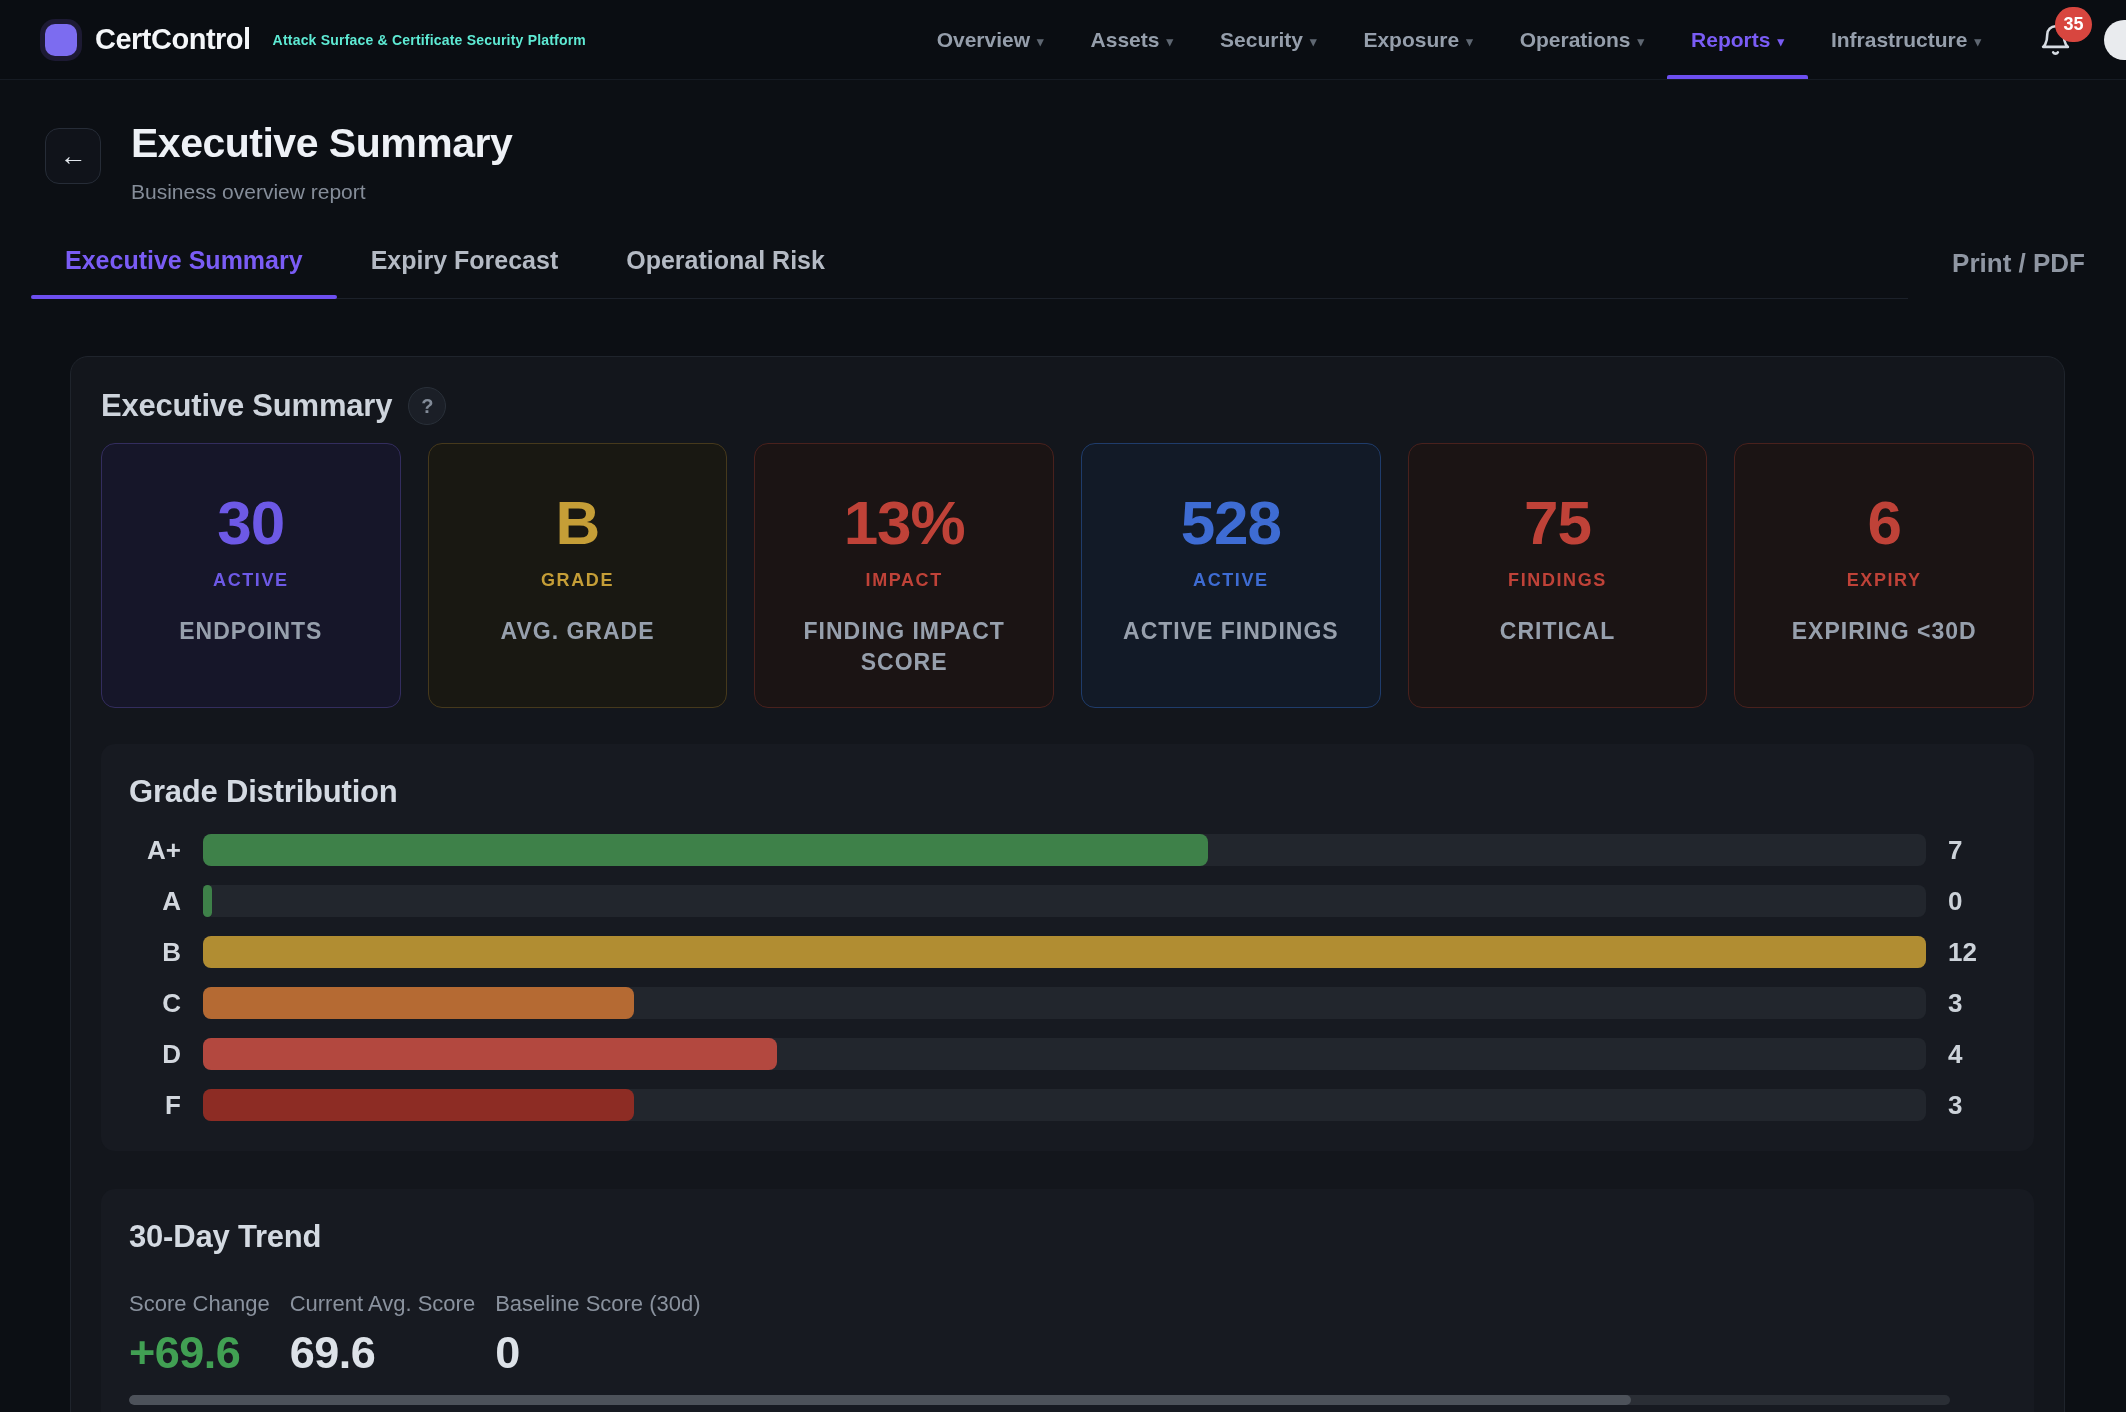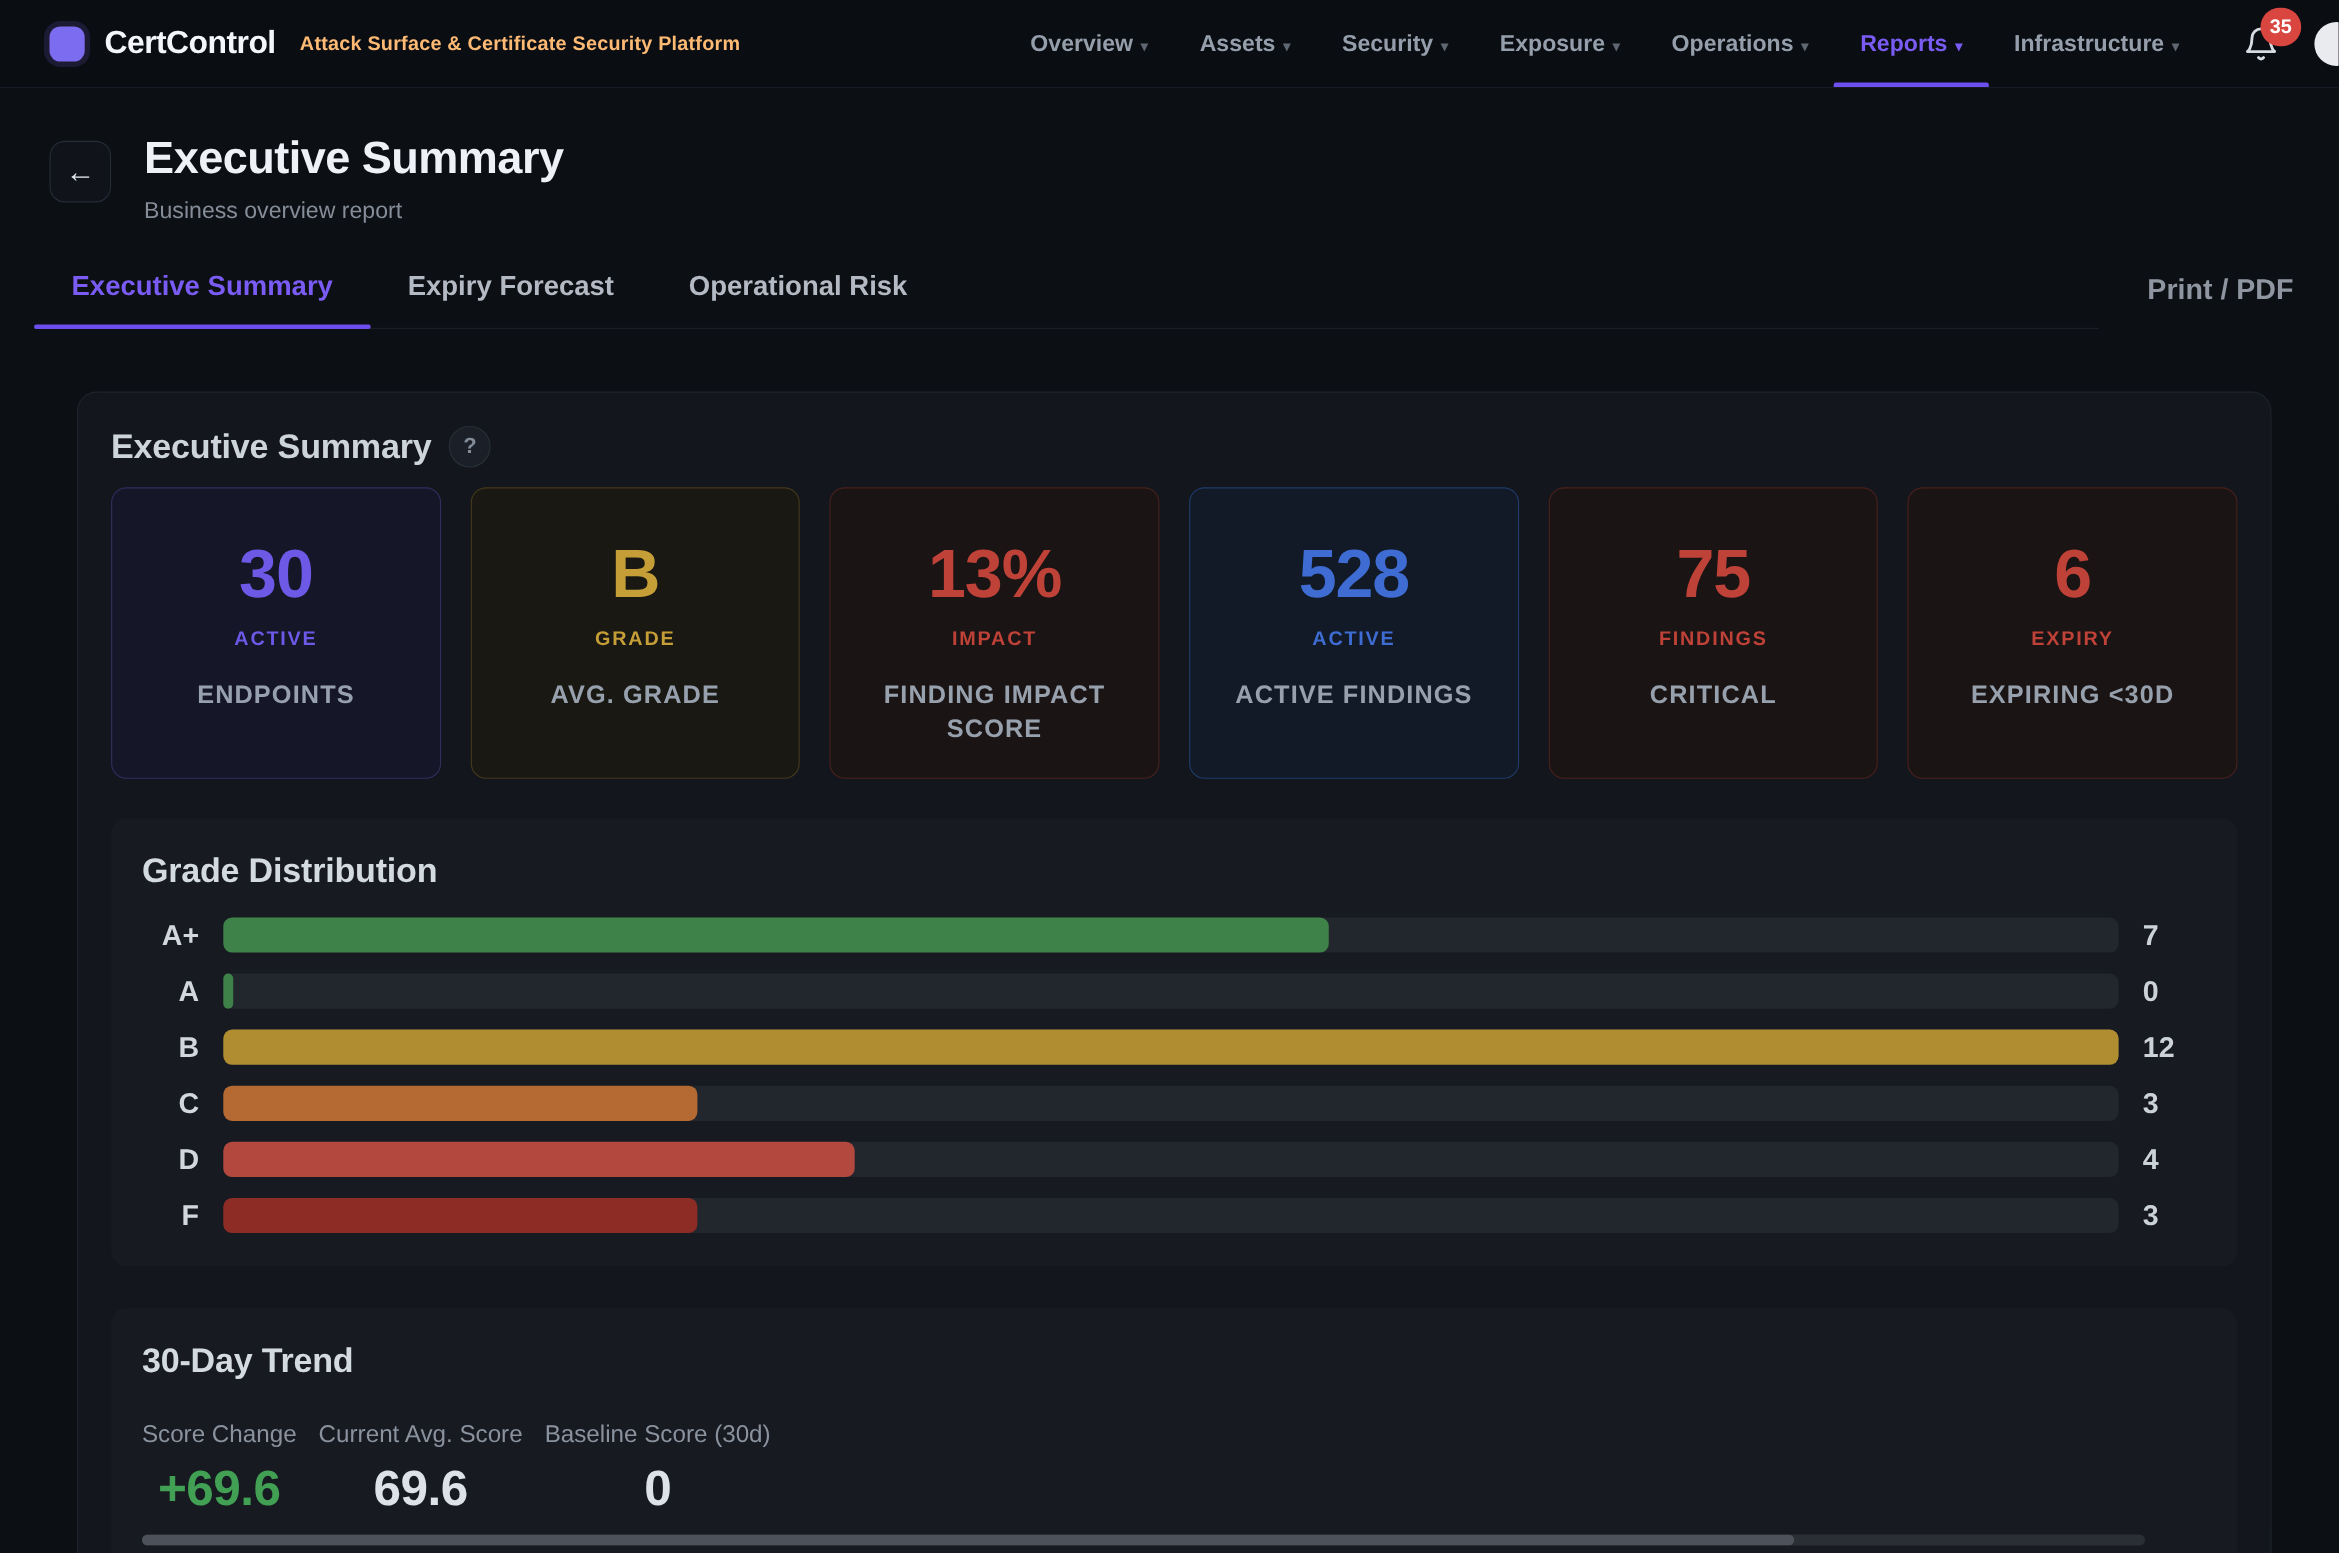--- a/index.html
+++ b/index.html
@@ -20,21 +20,21 @@
     padding:0 44px 0 45px;
     position:relative;
   }
   .brand { display:flex; align-items:center; gap:18px; }
   .brand-logo {
     width:32px; height:32px; border-radius:10px;
     background:#7c6cf0;
     box-shadow:0 0 0 5px #1d1a33;
   }
   .brand-name { font-size:29px; font-weight:800; color:#f4f6f9; letter-spacing:-0.5px; }
-  .brand-tagline { font-size:18px; font-weight:700; color:#fdba74; margin-left:4px; letter-spacing:0.2px; }
+  .brand-tagline { font-size:14px; font-weight:700; color:#5eead4; margin-left:4px; letter-spacing:0.2px; }
 
   .nav-menu { display:flex; align-items:stretch; gap:47px; margin-left:auto; margin-right:58px;justify-content:flex-end; }
   .nav-item {
     display:flex; align-items:center; gap:7px;
     font-size:21px; font-weight:700; color:#959eab;
     cursor:pointer; position:relative;
   }
   .nav-item .caret { font-size:13px; color:#5f6772; margin-top:3px; }
   .nav-item.active { color:#7a5cf5; }
   .nav-item.active .caret { color:#7a5cf5; }
@@ -124,21 +124,21 @@
   .grade-row:last-child { margin-bottom:0; }
   .grade-label { text-align:right; font-size:26px; font-weight:800; color:#d2d7de; }
   .grade-track { height:32px; background:#22262d; border-radius:8px; position:relative; }
   .grade-fill { height:32px; border-radius:8px; }
   .grade-value { font-size:26px; font-weight:800; color:#ccd2d9; }
 
   
   .trend-panel { margin-top:38px; height:320px; }
   .trend-stats { display:flex; gap:20px; margin-top:36px; }
   .stat-label { font-size:22px; color:#8a929e; }
-  .stat-value { margin-top:10px; font-size:45px; font-weight:800; letter-spacing:-0.5px;text-align:center; }
+  .stat-value { margin-top:10px; font-size:45px; font-weight:800; letter-spacing:-0.5px; }
   .trend-partial-bar { margin-top:16px; height:10px; background:#2a2e35; border-radius:5px; overflow:hidden; width:97%; }
   .trend-partial-fill { height:100%; background:#4d525a; border-radius:5px; }
 </style>
 </head>
 <body>
 
 <div class="topnav">
   <div class="brand">
     <div class="brand-logo"></div>
     <span class="brand-name">CertControl</span>

